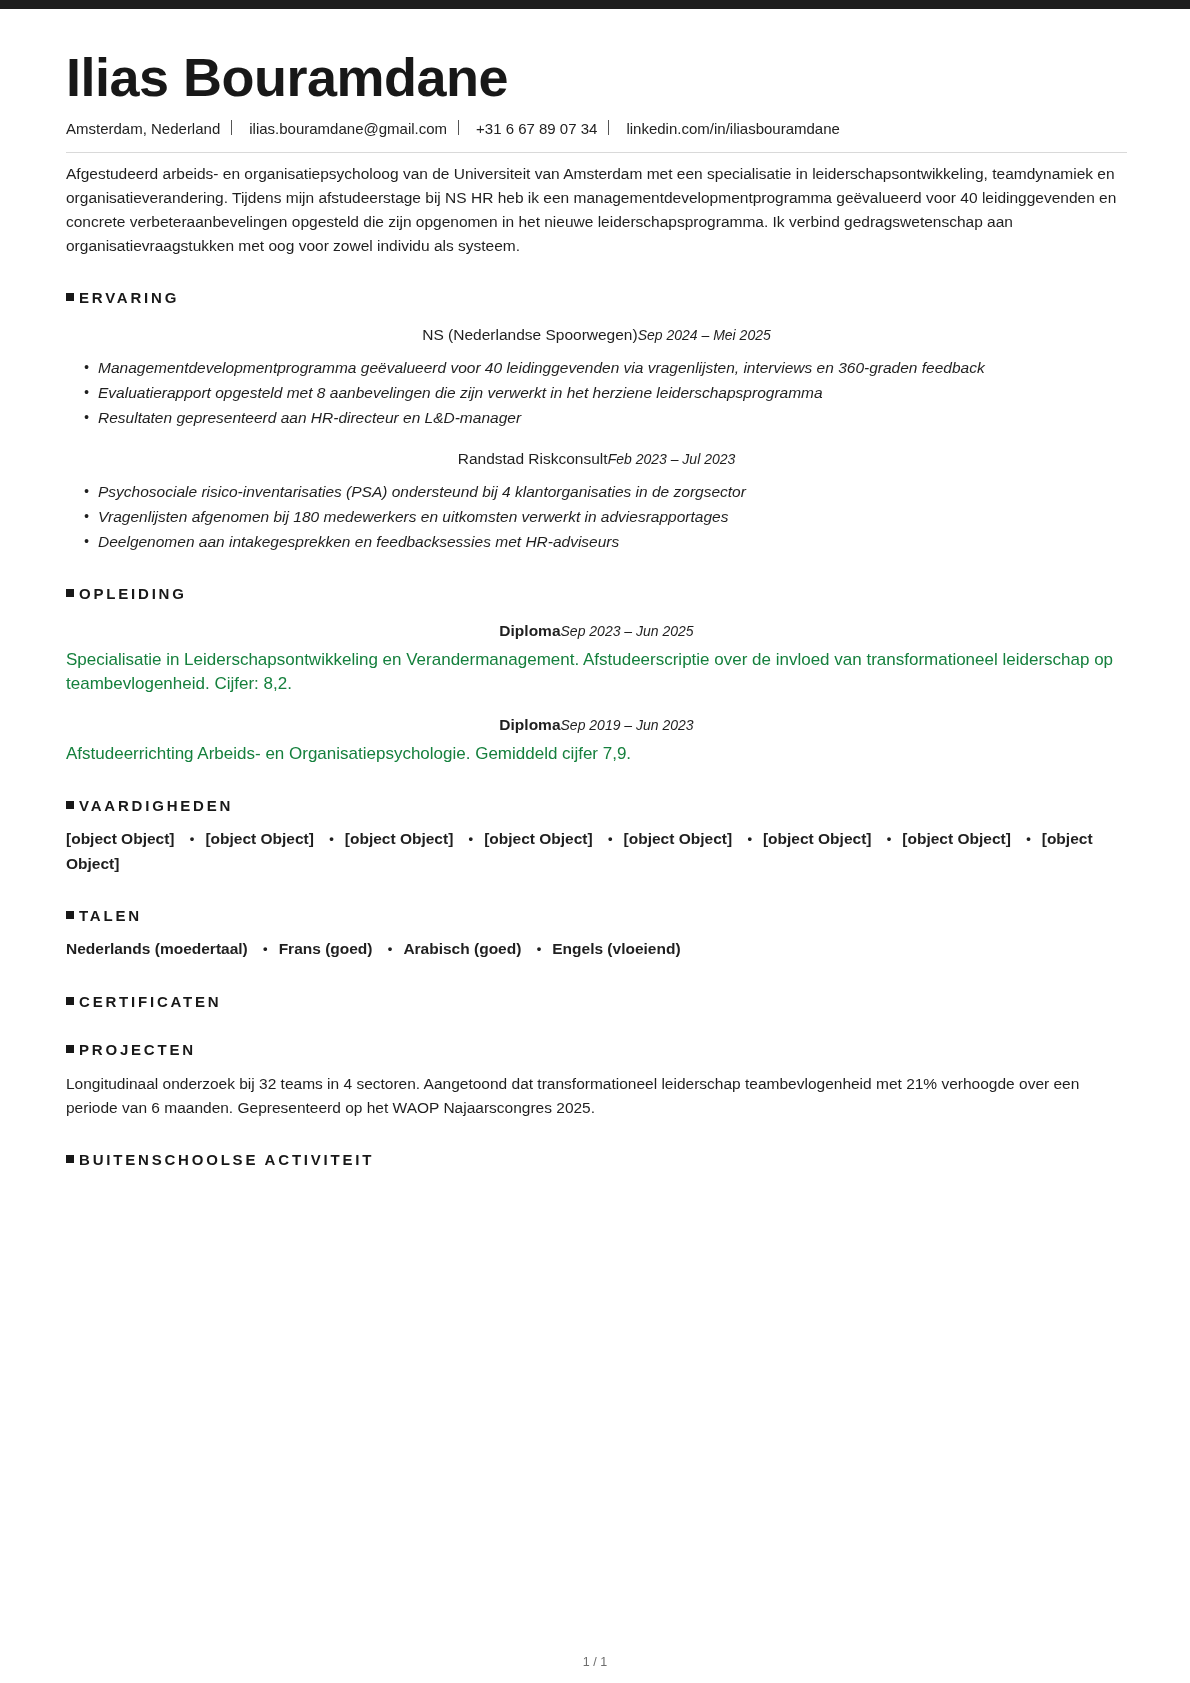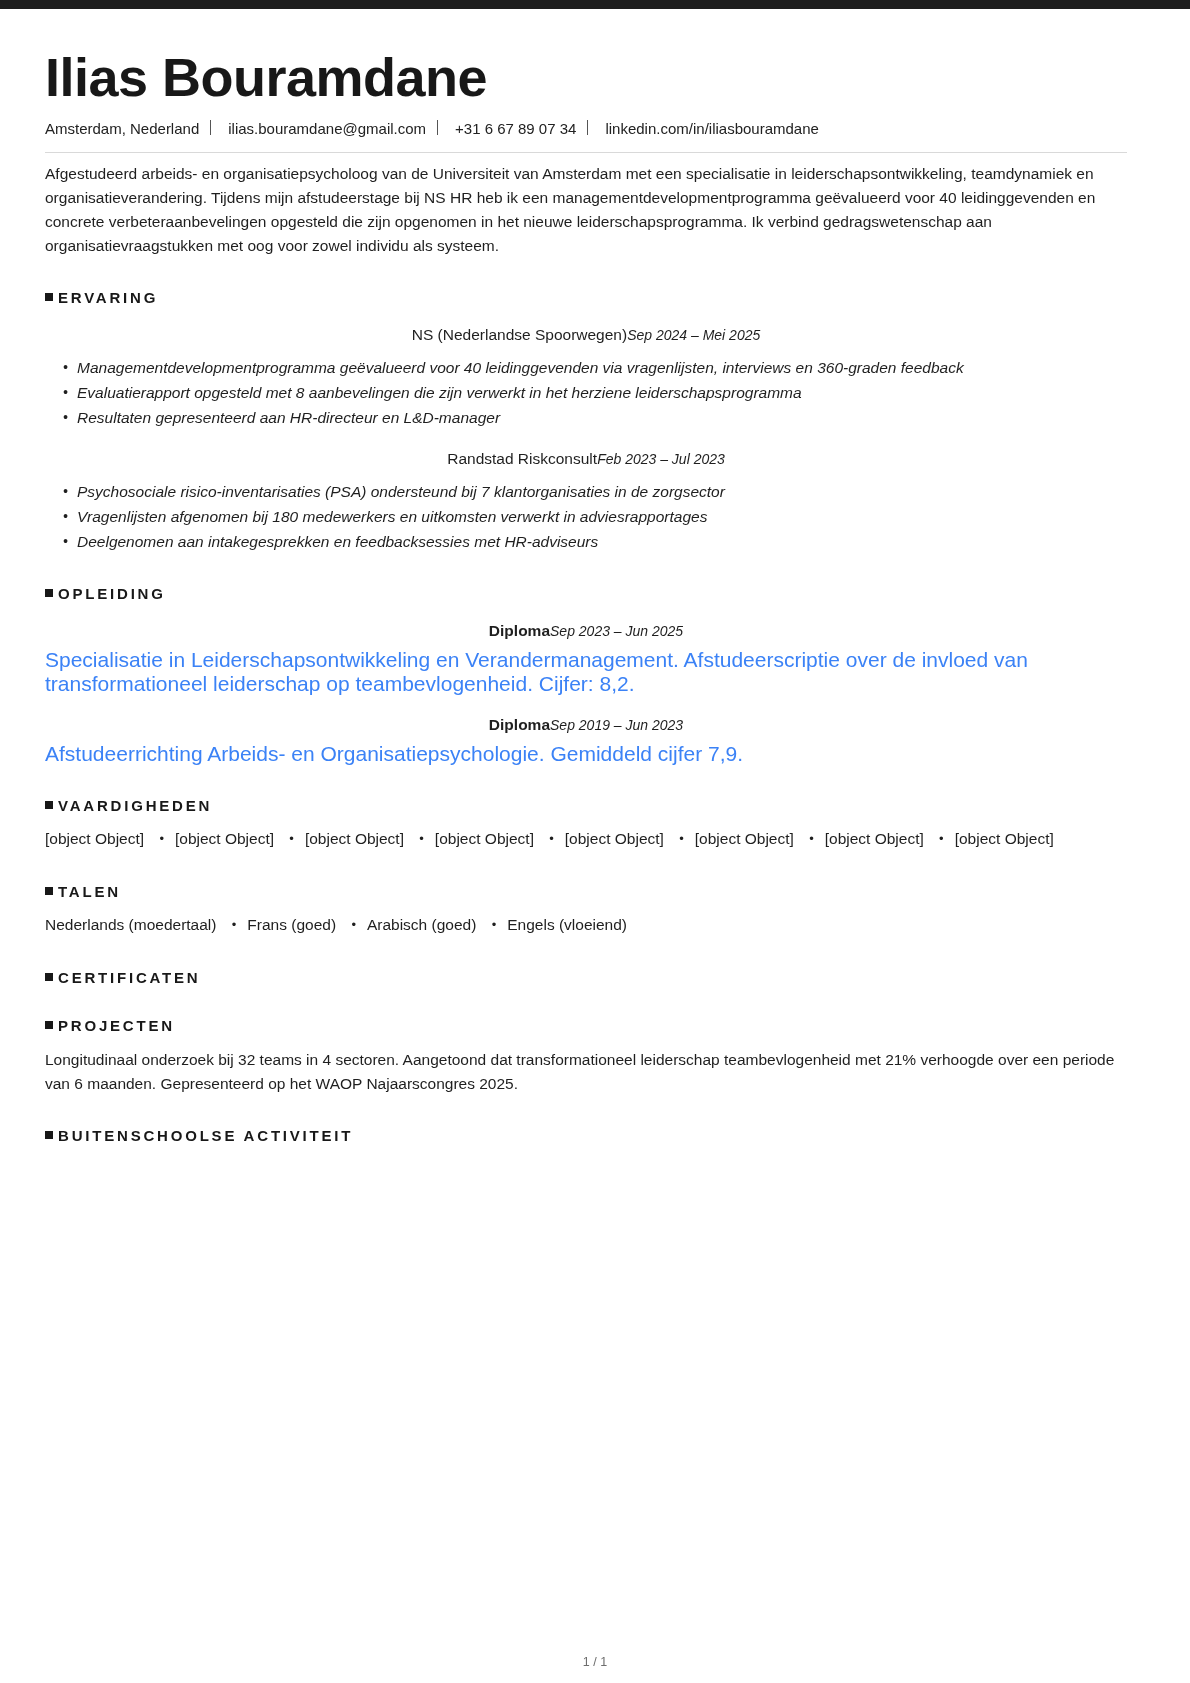--- a/index.html
+++ b/index.html
@@ -17,20 +17,21 @@
     background: #ffffff;
     overflow: hidden;
   }
   .topbar {
     width: 100%;
     height: 9px;
     background: #1e1e1e;
   }
   .content {
     padding: 40px 63px 0 45px;
+    margin-left: 21px;
   }
   
   .name {
     font-size: 54px;
     line-height: 1.05;
     font-weight: 800;
     letter-spacing: -0.5px;
     color: #181818;
   }
   .job-title {
@@ -108,29 +109,30 @@
     font-style: italic;
   }
   .bullets li::before {
     content: "\2022";
     position: absolute;
     left: 0;
     font-size: 14px;
   }
   .entry-desc {
     margin-top: 8px;
-    font-size: 21px;
-    line-height: 24px;
-    color: #3b82f6;
+    font-size: 17px;
+    line-height: 24px;
+    color: #15803d;
   }
   .inline-list {
     margin-top: 13px;
     font-size: 15.5px;
     line-height: 24px;
     color: #1f1f1f;
+    font-weight: bold;
   }
   .inline-item + .inline-item::before {
     content: "\2022";
     font-size: 13px;
     margin-right: 11px;
     position: relative;
     top: -1px;
   }
   .inline-item { margin-right: 11px; }
   .sec-para {
@@ -188,21 +190,21 @@
           <li>Evaluatierapport opgesteld met 8 aanbevelingen die zijn verwerkt in het herziene leiderschapsprogramma</li>
           <li>Resultaten gepresenteerd aan HR-directeur en L&amp;D-manager</li>
         </ul>
       </div>
       <div class="entry">
         <div class="entry-head">
           <span class="entry-title">Randstad Riskconsult</span>
           <span class="entry-date">Feb 2023 – Jul 2023</span>
         </div>
         <ul class="bullets">
-          <li>Psychosociale risico-inventarisaties (PSA) ondersteund bij 7 klantorganisaties in de zorgsector</li>
+          <li>Psychosociale risico-inventarisaties (PSA) ondersteund bij 4 klantorganisaties in de zorgsector</li>
           <li>Vragenlijsten afgenomen bij 180 medewerkers en uitkomsten verwerkt in adviesrapportages</li>
           <li>Deelgenomen aan intakegesprekken en feedbacksessies met HR-adviseurs</li>
         </ul>
       </div>
     </section>
 
     <section class="sec">
       <h2 class="sec-h">
         <span class="sq"></span>
         <span>OPLEIDING</span>

